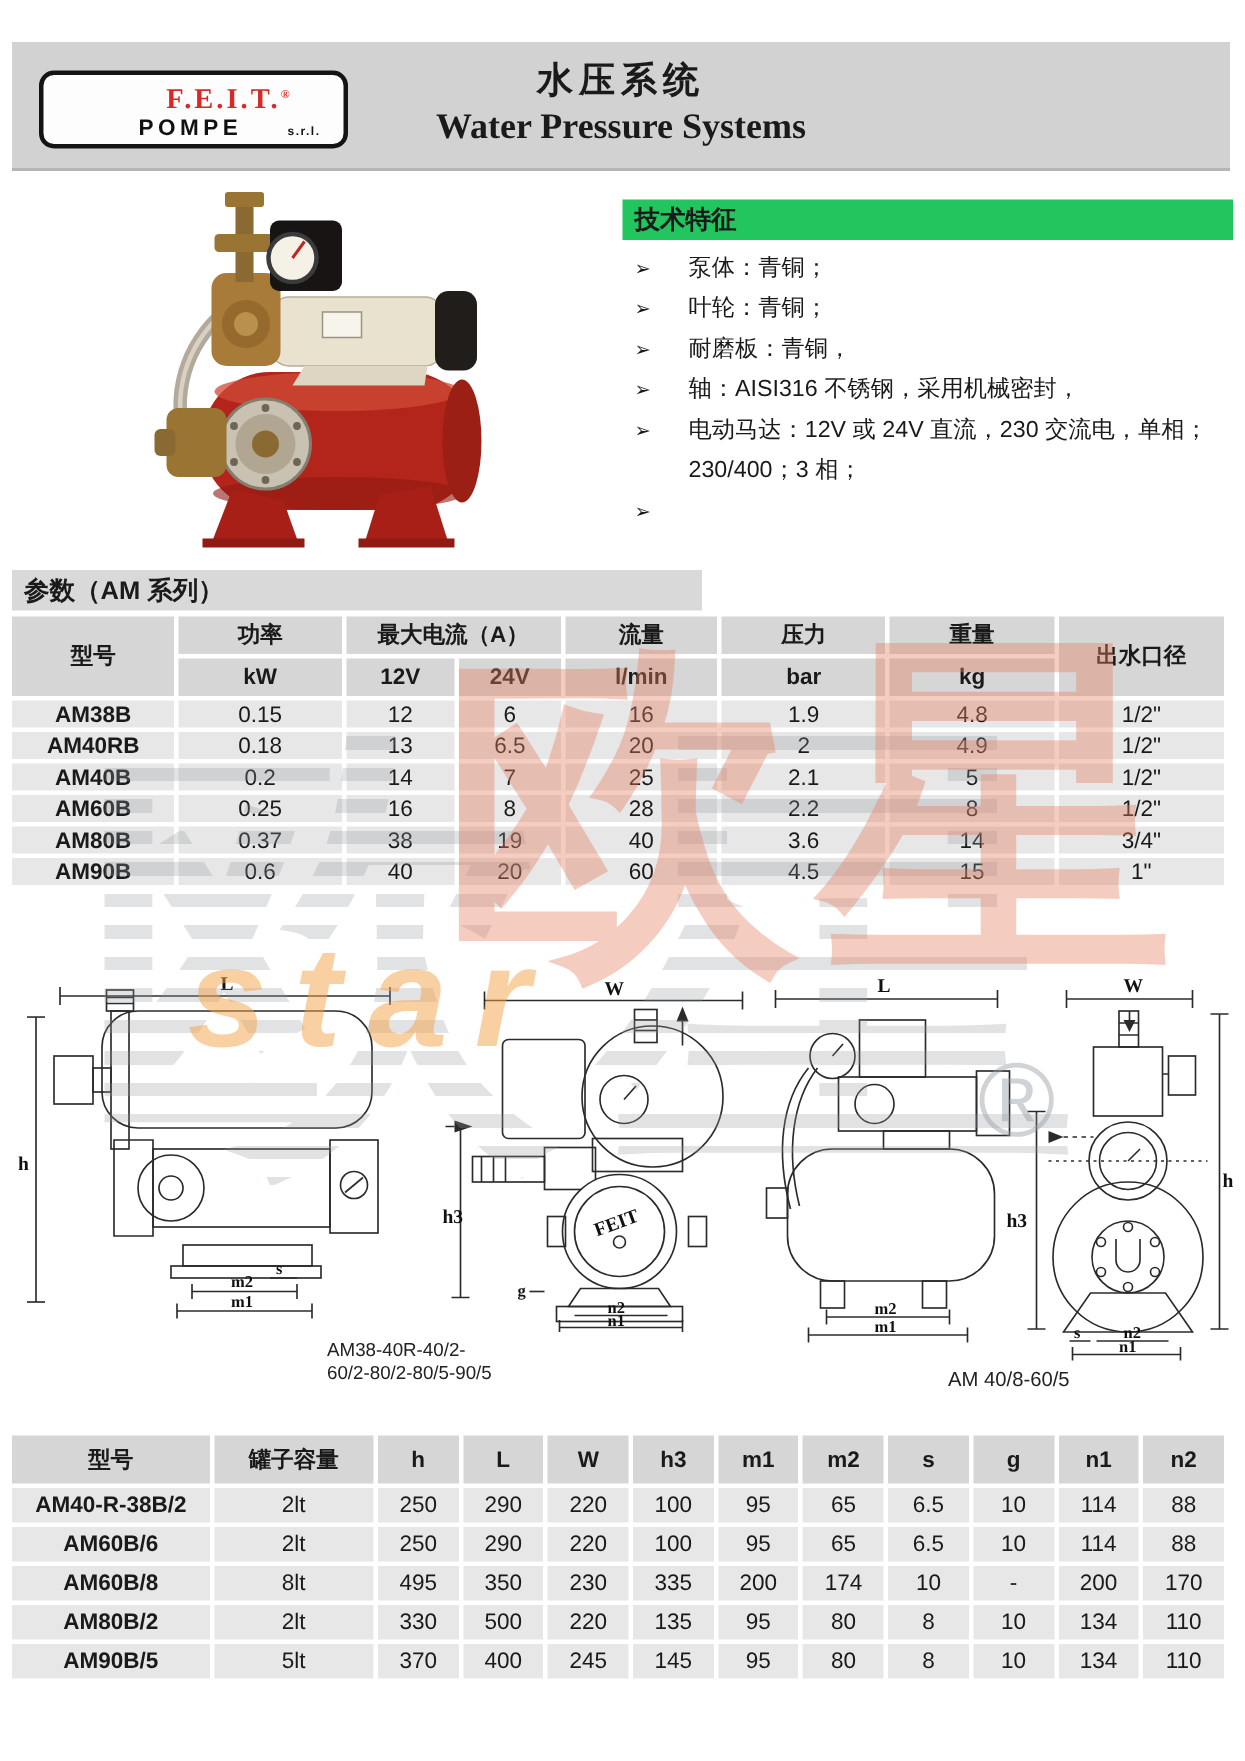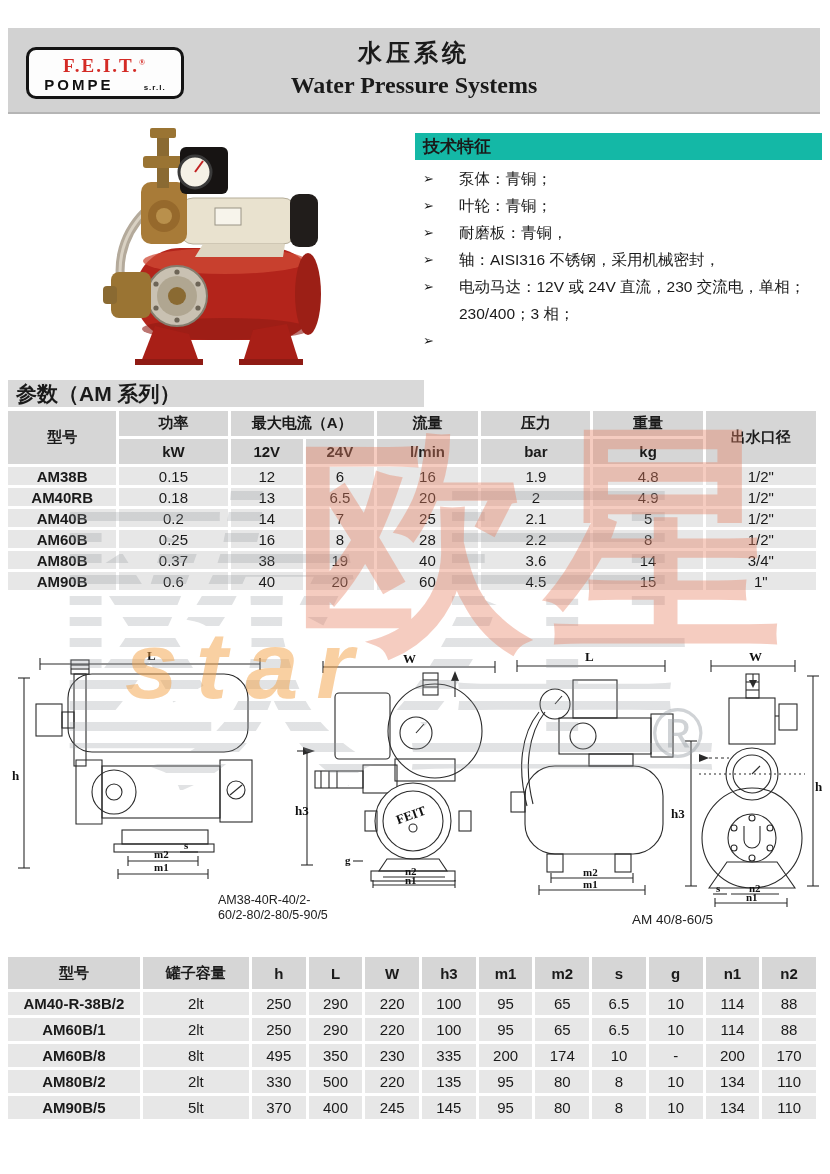--- a/index.html
+++ b/index.html
@@ -3,46 +3,46 @@
 <meta charset="utf-8">
 <style>
   html,body{margin:0;padding:0;background:#fff;}
   #page{position:relative;width:830px;height:1174px;background:#fff;overflow:hidden;
         font-family:"Liberation Sans",sans-serif;color:#1a1a1a;}
 
   
   .header-bar{position:absolute;left:8px;top:28px;width:812px;height:84px;
               background:#d2d2d2;border-bottom:2px solid #b5b5b5;}
   .logo-box{position:absolute;left:18px;top:19px;width:152px;height:46px;background:#fdfdfd;
-            border:3px solid #141414;border-radius:10px;text-align:center;}
+            border:3px solid #141414;border-radius:10px;text-align:center;padding-left:48px;}
   .logo-feit{font-family:"Liberation Serif",serif;font-weight:bold;font-size:19px;
              color:#d42b26;letter-spacing:2px;line-height:22px;margin-top:2px;}
   .logo-feit sup{font-size:8px;}
   .logo-pompe{font-weight:bold;font-size:15px;letter-spacing:3px;color:#111;line-height:16px;}
   .logo-srl{font-size:8px;letter-spacing:1px;font-weight:bold;margin-left:23px;}
   .title-zh{position:absolute;left:0;top:9px;width:100%;text-align:center;
             font-size:24px;font-weight:bold;letter-spacing:4px;}
   .title-en{position:absolute;left:0;top:44px;width:100%;text-align:center;
             font-family:"Liberation Serif",serif;font-size:24px;font-weight:bold;}
 
   
   .photo{position:absolute;left:85px;top:120px;width:275px;height:252px;}
 
   
   .feat{position:absolute;left:415px;top:133px;width:407px;}
-  .feat-head{background:#14b8a6;font-weight:bold;font-size:17px;height:27px;
+  .feat-head{background:#22c55e;font-weight:bold;font-size:17px;height:27px;
              line-height:27px;padding-left:8px;}
   .feat-list{margin-top:5px;}
   .feat-item{display:flex;font-size:15.5px;line-height:27px;}
   .feat-bullet{width:36px;flex:none;text-align:left;padding-left:8px;font-size:13px;}
   .feat-text{flex:1;}
 
   
-  .params-bar{position:absolute;left:8px;top:380px;width:416px;height:27px;background:#d9d9d9;
-              font-weight:bold;font-size:21px;line-height:27px;padding-left:8px;box-sizing:border-box;}
+  .params-bar{position:absolute;left:8px;top:380px;width:460px;height:27px;background:#d9d9d9;
+              font-weight:bold;font-size:17px;line-height:27px;padding-left:8px;box-sizing:border-box;}
 
   
   table.gtable{border-collapse:separate;border-spacing:3px;table-layout:fixed;width:814px;}
   table.gtable th,table.gtable td{background:#e7e7e7;text-align:center;padding:0;
         font-size:15px;overflow:hidden;white-space:nowrap;}
   table.gtable thead th{background:#d6d6d6;font-weight:bold;}
   .spec-wrap{position:absolute;left:5px;top:408px;}
   .spec-wrap thead th{height:25px;}
   .spec-wrap tbody td{height:18px;}
   .dim-wrap{position:absolute;left:5px;top:954px;}
@@ -493,21 +493,21 @@
             <td>100</td>
             <td>95</td>
             <td>65</td>
             <td>6.5</td>
             <td>10</td>
             <td>114</td>
             <td>88</td>
           </tr>
 
           <tr>
-            <td class="model">AM60B/1</td>
+            <td class="model">AM60B/6</td>
             <td>2lt</td>
             <td>250</td>
             <td>290</td>
             <td>220</td>
             <td>100</td>
             <td>95</td>
             <td>65</td>
             <td>6.5</td>
             <td>10</td>
             <td>114</td>

